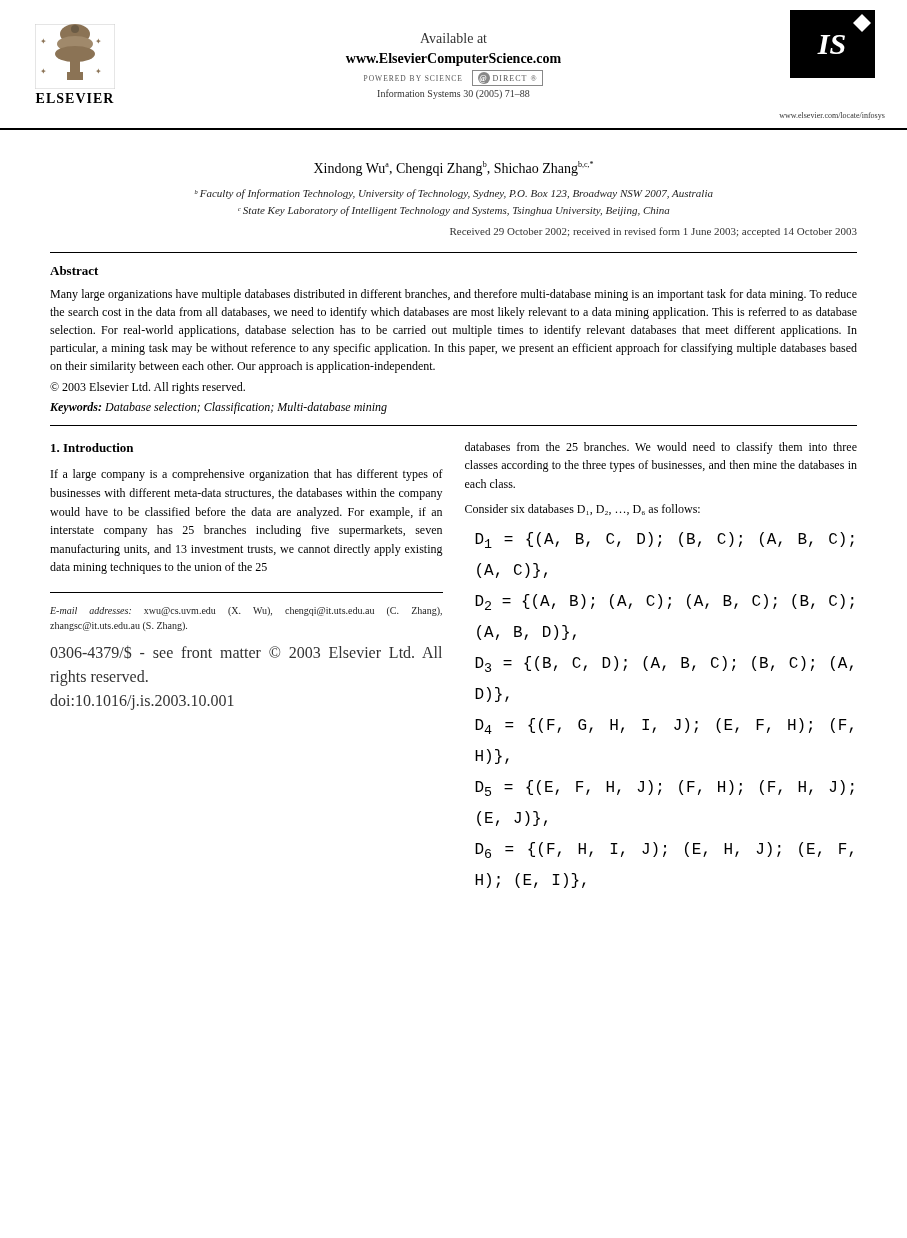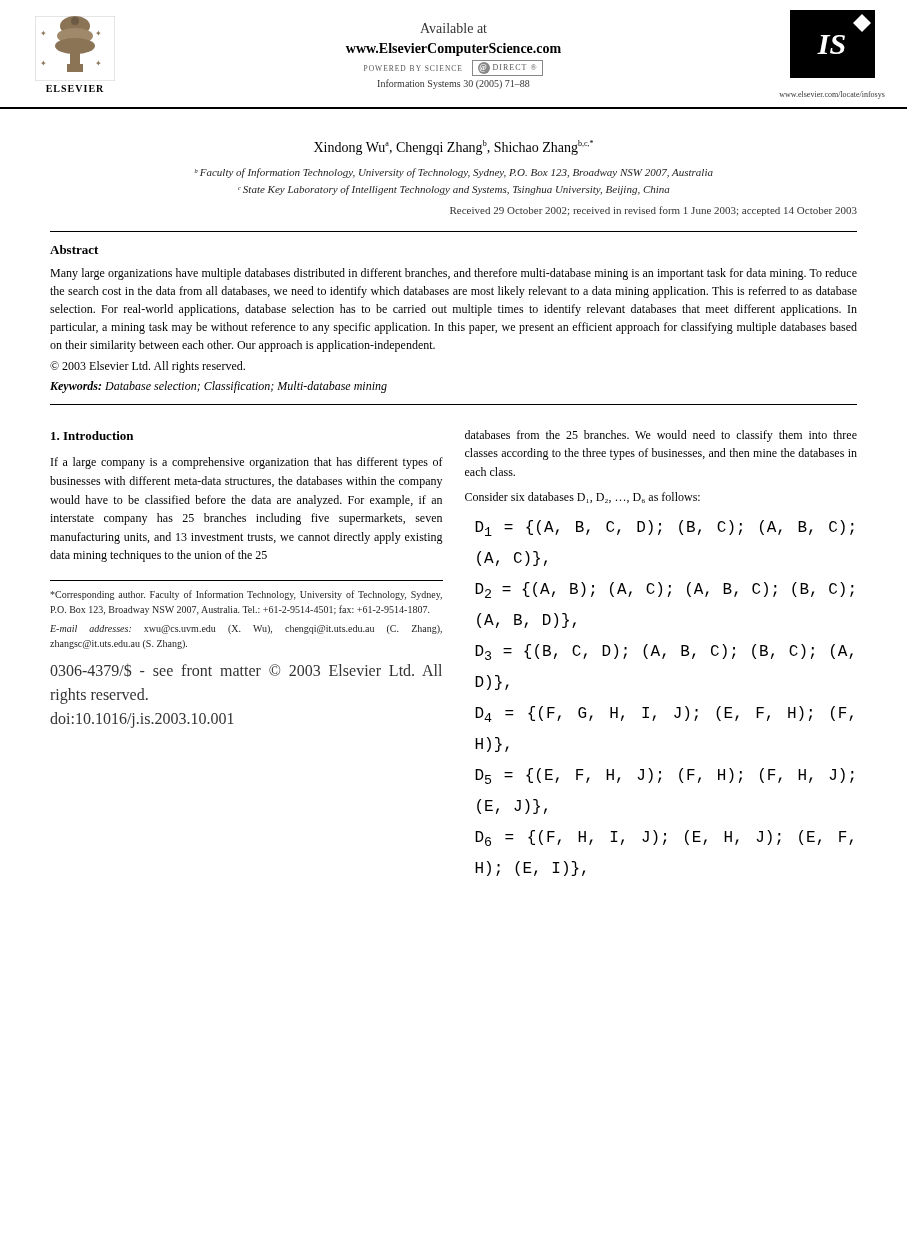--- a/index.html
+++ b/index.html
@@ -32,21 +32,21 @@
       width: 110px;
     }
 
     .elsevier-logo {
       display: flex;
       flex-direction: column;
       align-items: center;
     }
 
     .elsevier-text {
-      font-size: 10px;
+      font-size: 14px;
       font-weight: bold;
       letter-spacing: 1px;
       margin-top: 2px;
       color: #000;
     }
 
     .header-center {
       text-align: center;
       flex: 1;
     }
@@ -68,20 +68,21 @@
       font-size: 10px;
       color: #333;
       margin-top: 2px;
     }
 
     .header-right {
       width: 110px;
       display: flex;
       flex-direction: column;
       align-items: center;
+      gap: 21px;
     }
 
     .elsevier-url {
       font-size: 8px;
       color: #333;
       margin-top: 12px;
       text-align: center;
     }
 
     
@@ -153,21 +154,21 @@
 
     .keywords {
       font-size: 12px;
       margin-top: 5px;
     }
 
     
     .two-column {
       display: flex;
       gap: 22px;
-      margin-top: 21px;
+      margin-top: 12px;
     }
 
     .column-left {
       flex: 1;
       font-size: 12px;
       line-height: 1.5;
       text-align: justify;
     }
 
     .column-right {
@@ -385,21 +386,20 @@
 
     <div class="two-column">
 
       <div class="column-left">
         <div class="section-title">
           <span>1.  Introduction</span>
         </div>
         <p class="body-text">If a large company is a comprehensive organization that has different types of businesses with different meta-data structures, the databases within the company would have to be classified before the data are analyzed. For example, if an interstate company has 25 branches including five supermarkets, seven manufacturing units, and 13 investment trusts, we cannot directly apply existing data mining techniques to the union of the 25</p>
 
         <div class="footnotes">
-          <div>*Corresponding author. Faculty of Information Technology, University of Technology, Sydney, P.O. Box 123, Broadway NSW 2007, Australia. Tel.: +61-2-9514-4501; fax: +61-2-9514-1807.</div>
           <div style="margin-top:4px;">
             <em>E-mail addresses:</em>
             <span>xwu@cs.uvm.edu (X. Wu),</span>
             <span>chengqi@it.uts.edu.au (C. Zhang),</span>
             <span>zhangsc@it.uts.edu.au (S. Zhang).</span>
           </div>
         </div>
 
         <div class="footer-info">
           <div>0306-4379/$ - see front matter © 2003 Elsevier Ltd. All rights reserved.</div>

